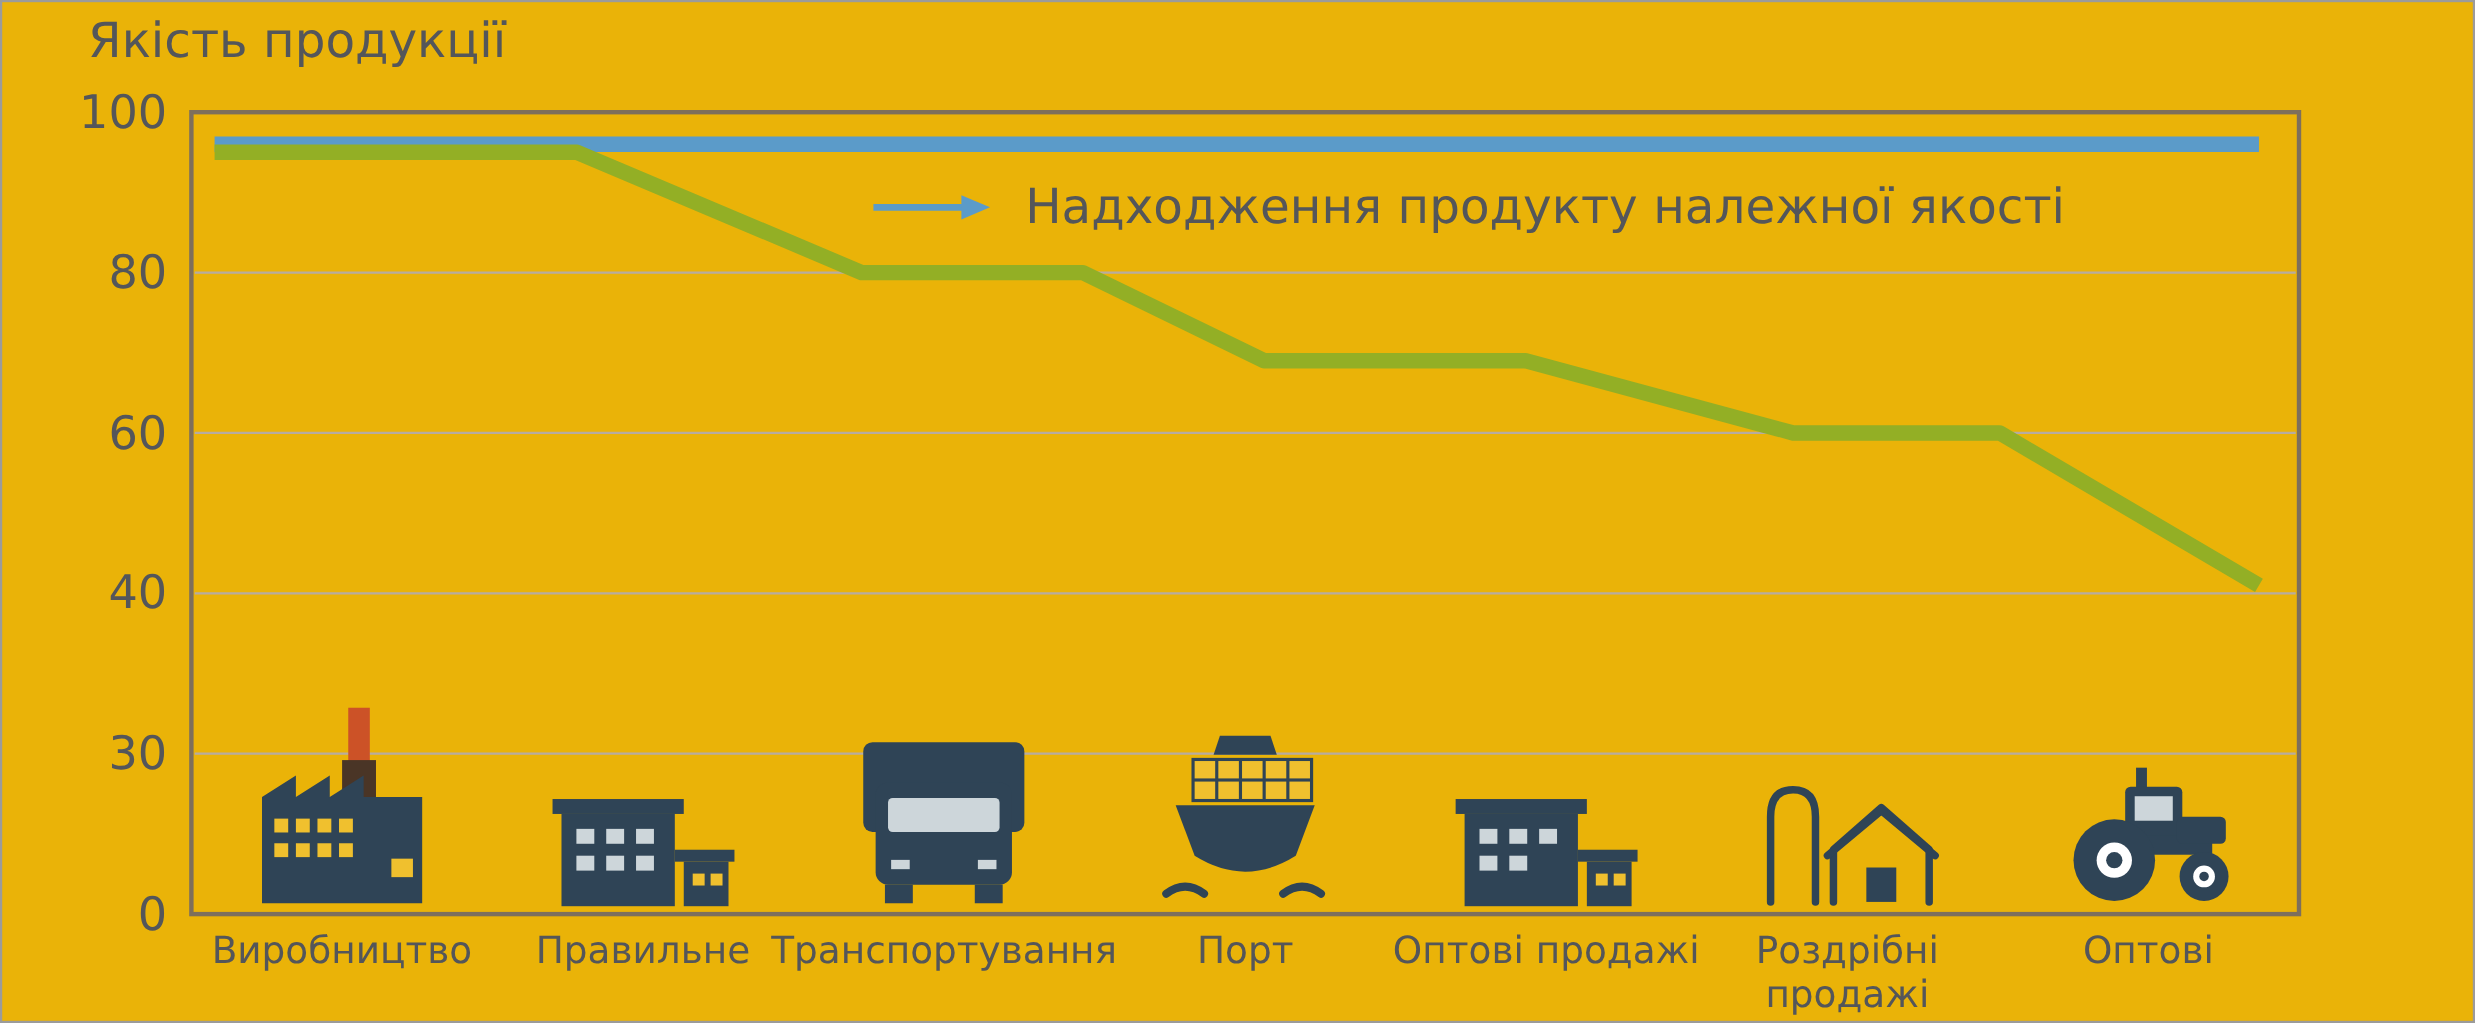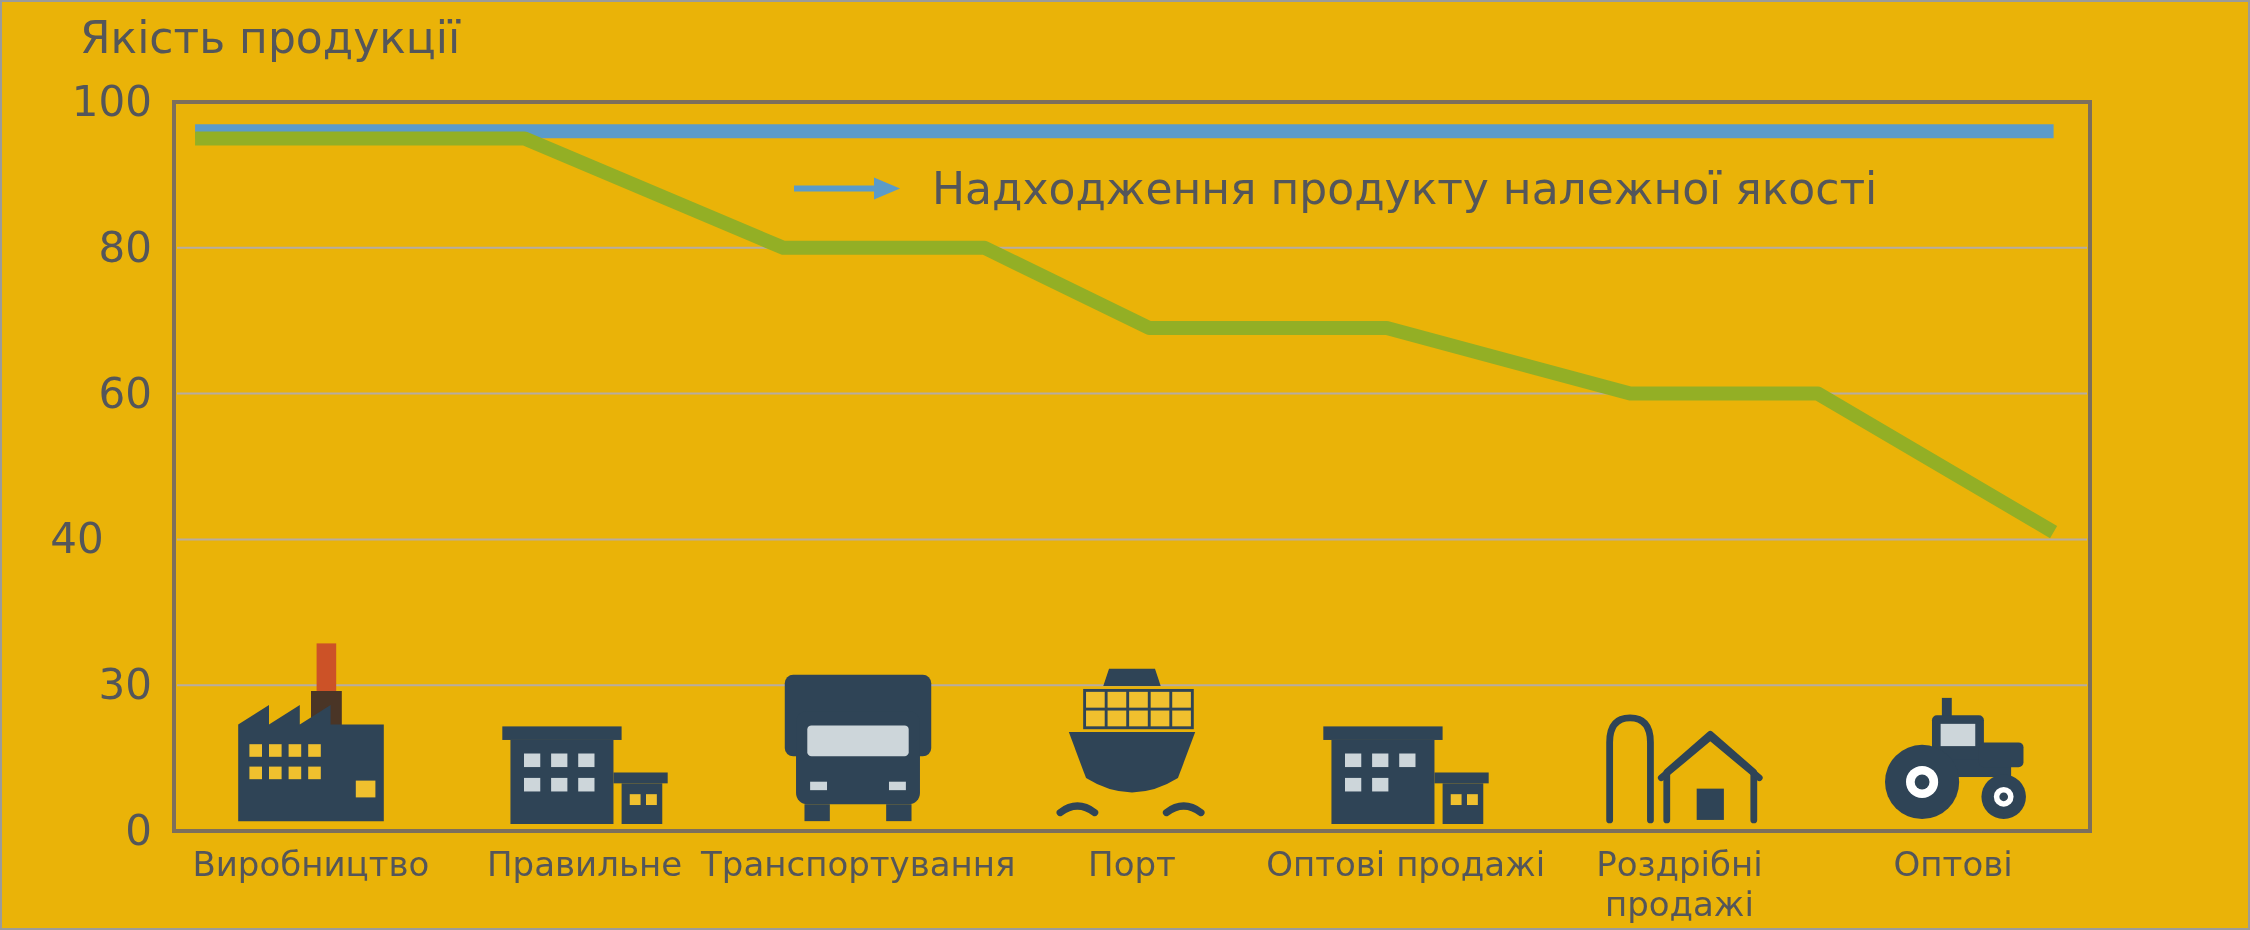--- a/index.html
+++ b/index.html
@@ -59,21 +59,21 @@
       <line x1="175" x2="2085" y1="391.6" y2="391.6" stroke="#b7aca1" stroke-width="2"></line>
       <line x1="175" x2="2085" y1="245.79999999999995" y2="245.79999999999995" stroke="#b7aca1" stroke-width="2"></line>
       <rect x="172" y="100" width="1916" height="729" fill="none" stroke="#7d6f5c" stroke-width="4"></rect>
       <polyline points="193.076,129.16000000000008 2051.596,129.16000000000008" fill="none" stroke="#5b9bc9" stroke-width="14" stroke-linejoin="round" stroke-linecap="butt"></polyline>
       <polyline points="193.076,136.45000000000005 522.6279999999999,136.45000000000005 781.288,245.79999999999995 982.468,245.79999999999995 1147.2440000000001,325.99000000000007 1384.828,325.99000000000007 1628.16,391.6 1815.9279999999999,391.6 2051.596,530.11" fill="none" stroke="#93af25" stroke-width="14" stroke-linejoin="round" stroke-linecap="butt"></polyline>
     </svg>
 
   <div id="ylabels">
       <div class="ylab" style="top: 829px;">0</div>
       <div class="ylab" style="top: 683.2px;">30</div>
-      <div class="ylab" style="top: 537.4px; text-align: center;">40</div>
+      <div class="ylab" style="top: 537.4px;">40</div>
       <div class="ylab" style="top: 391.6px;">60</div>
       <div class="ylab" style="top: 245.8px; text-align: right;">80</div>
       <div class="ylab" style="top: 100px;">100</div>
     </div>
   <div id="xlabels">
       <div class="xlab" style="left: 308.857px;">Виробництво</div>
       <div class="xlab" style="left: 582.571px;">Правильне</div>
       <div class="xlab" style="left: 856.286px;">Транспортування</div>
       <div class="xlab" style="left: 1130px;">Порт</div>
       <div class="xlab" style="left: 1403.71px;">Оптові продажі</div>

